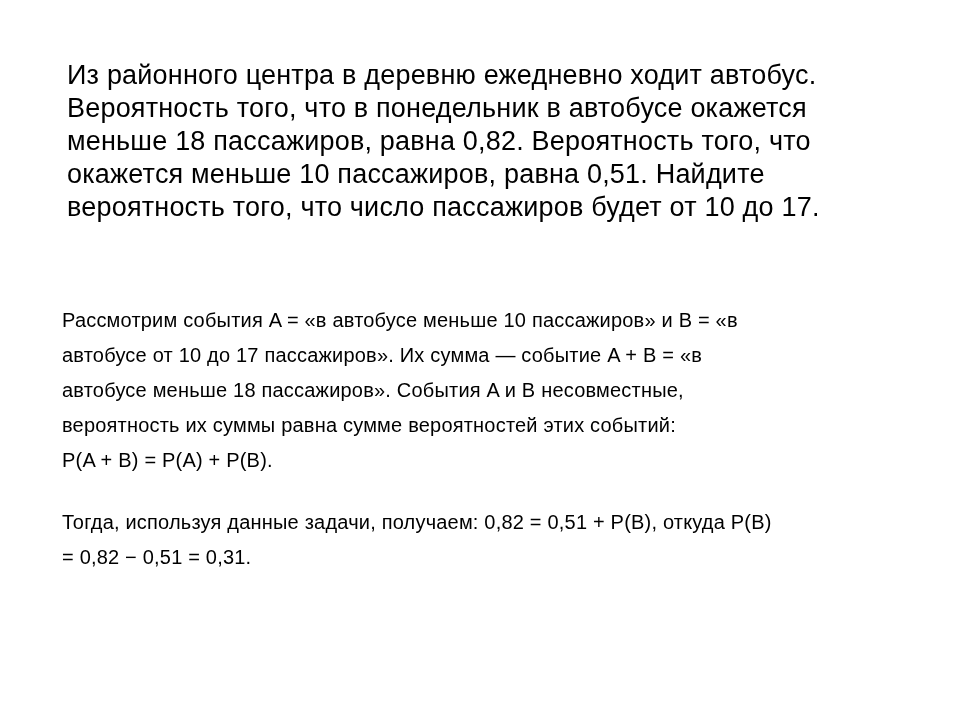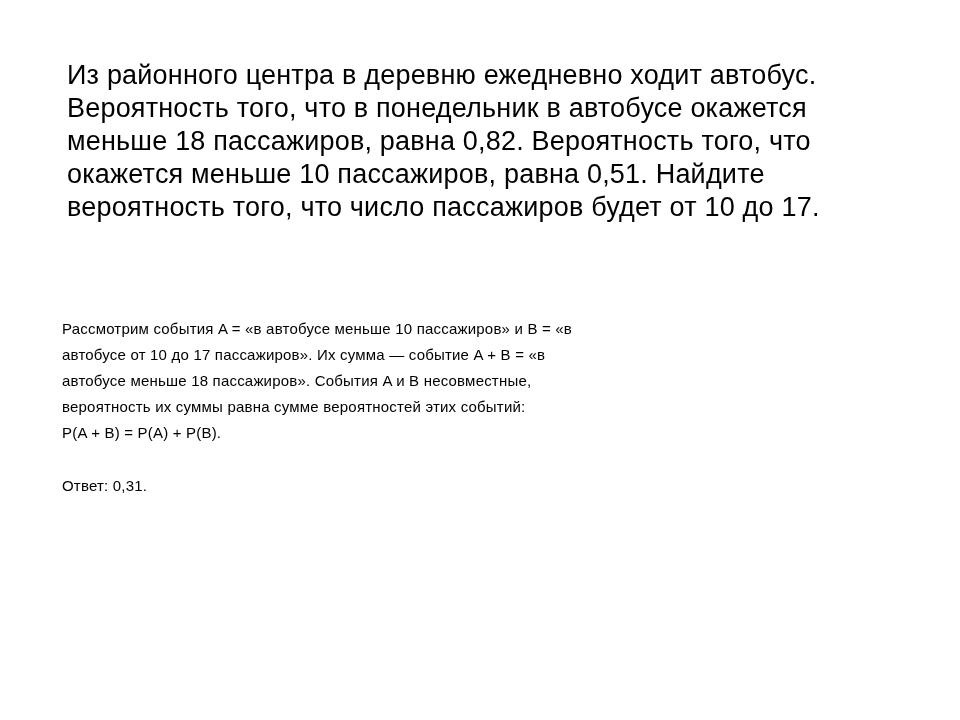--- a/index.html
+++ b/index.html
@@ -27,24 +27,24 @@
     top: 59px;
     width: 810px;
     font-size: 27px;
     line-height: 33px;
     white-space: pre-line;
     letter-spacing: 0.2px;
   }
   .solution-block {
     position: absolute;
     left: 62px;
-    top: 316px;
+    top: 303px;
     width: 850px;
-    font-size: 15px;
-    line-height: 26px;
+    font-size: 20px;
+    line-height: 35px;
   }
   .solution-block p {
     margin: 0 0 27px 0;
     white-space: pre-line;
     letter-spacing: 0.2px;
   }
   .answer-line {
     margin-top: 29px;
   }
 </style>
@@ -58,16 +58,17 @@
 меньше 18 пассажиров, равна 0,82. Вероятность того, что
 окажется меньше 10 пассажиров, равна 0,51. Найдите
 вероятность того, что число пассажиров будет от 10 до 17.</div>
 
   <div class="solution-block">
     <p>Рассмотрим события A = «в автобусе меньше 10 пассажиров» и B = «в
 автобусе от 10 до 17 пассажиров». Их сумма — событие A + B =  «в
 автобусе меньше 18 пассажиров». События A и B несовместные,
 вероятность их суммы равна сумме вероятностей этих событий:
 P(A + B) = P(A) + P(B).</p>
-    <p class="answer-line">Ответ: 0,31.</p>
+    <p>Тогда, используя данные задачи, получаем: 0,82 = 0,51 + P(B), откуда P(B)
+= 0,82 − 0,51 = 0,31.</p>
   </div>
 
 </div>
 
 </body></html>

